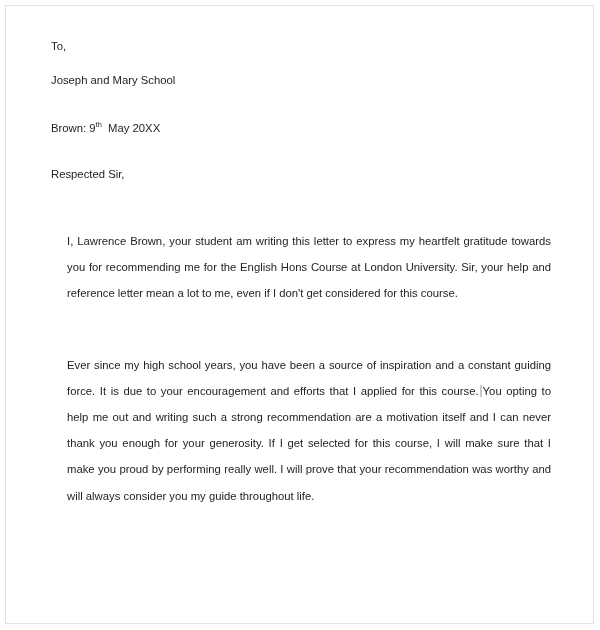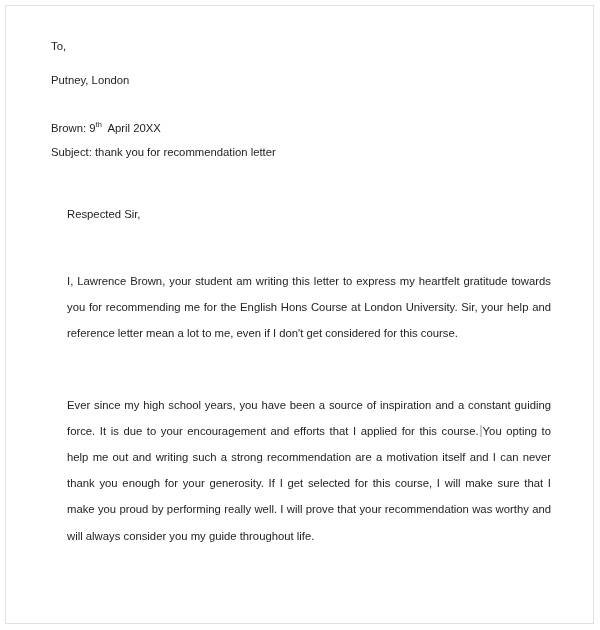--- a/index.html
+++ b/index.html
@@ -50,21 +50,21 @@
   }
   .meta-line sup {
     font-size: 7.4px;
     vertical-align: super;
     line-height: 0;
   }
   .salutation-block {
     padding-top: 24px;
   }
   .salutation {
-    margin: 16px;
+    margin: 0;
     line-height: 20px;
     white-space: pre;
   }
   .body-para {
     margin: 16px;
     padding-top: 28px;
     line-height: 26.2px;
     text-align: justify;
     text-justify: inter-word;
   }
@@ -81,26 +81,25 @@
   }
 </style>
 </head>
 <body>
 
 <div class="page">
   <div class="letter">
 
     <div class="addr-block">
       <p class="addr-line">To,</p>
-      <p class="addr-line">Putney, London</p>
+      <p class="addr-line">Joseph and Mary School</p>
     </div>
 
     <div class="meta-block">
-      <p class="meta-line"><span>Brown:</span><span> </span><span>9</span><sup>th</sup><span>  </span><span>April 20XX</span></p>
-      <p class="meta-line">Subject: thank you for recommendation letter</p>
+      <p class="meta-line"><span>Brown:</span><span> </span><span>9</span><sup>th</sup><span>  </span><span>May 20XX</span></p>
     </div>
 
     <div class="salutation-block">
       <p class="salutation">Respected Sir,</p>
     </div>
 
     <p class="body-para">I, Lawrence Brown, your student am writing this letter to express my heartfelt gratitude towards you for recommending me for the English Hons Course at London University. Sir, your help and reference letter mean a lot to me, even if I don't get considered for this course.</p>
 
     <p class="body-para second"><span>Ever since my high school years, you have been a source of inspiration and a constant guiding force. It is due to your encouragement and efforts that I applied for this course.</span><span class="caret"></span><span>You opting to help me out and writing such a strong recommendation are a motivation itself and I can never thank you enough for your generosity. If I get selected for this course, I will make sure that I make you proud by performing really well. I will prove that your recommendation was worthy and will always consider you my guide throughout life.</span></p>
 

